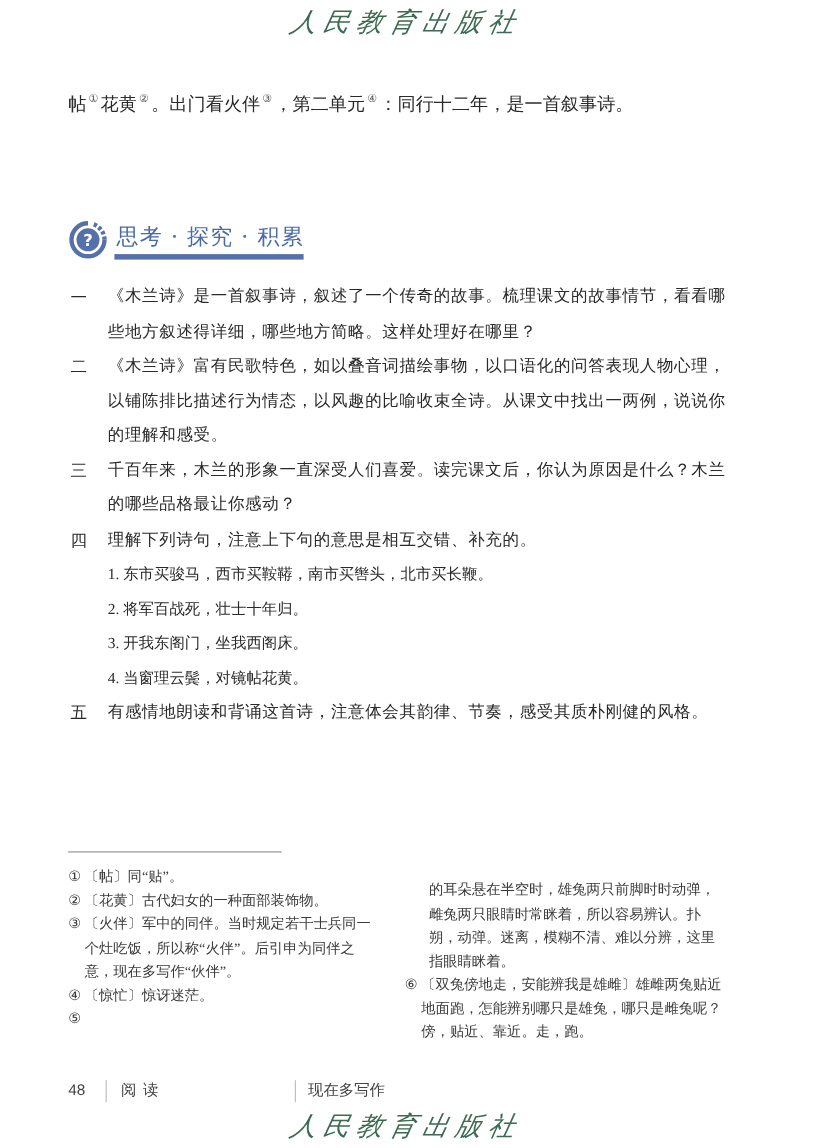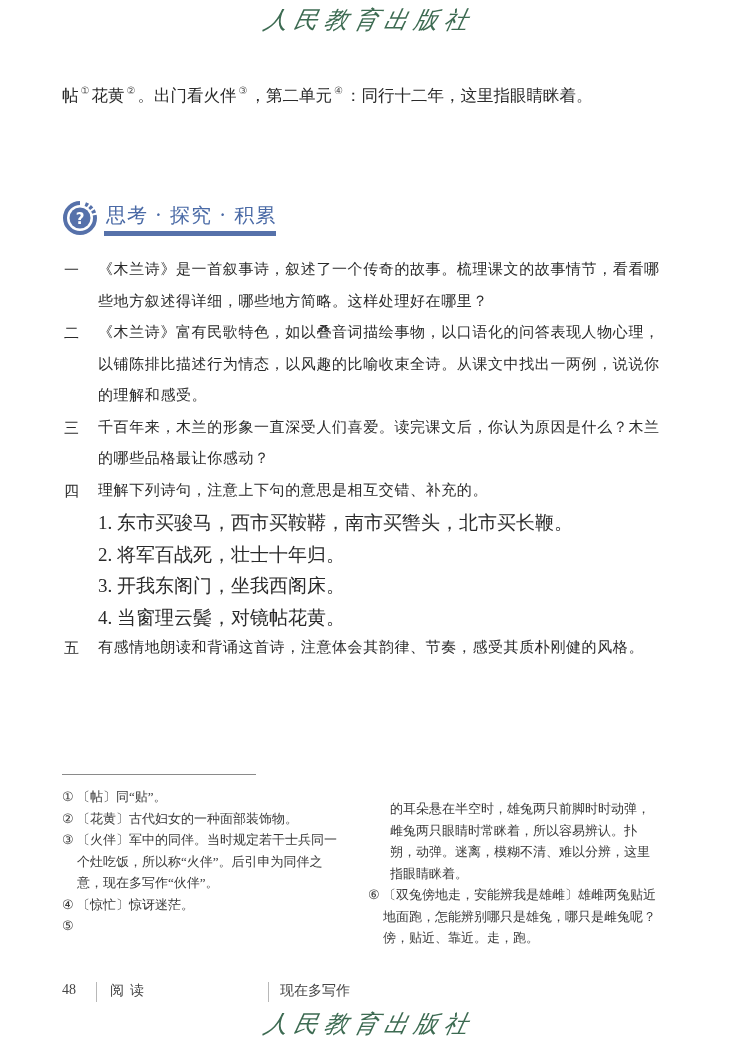--- a/index.html
+++ b/index.html
@@ -98,21 +98,21 @@
     .q-num {
       position: absolute;
       left: 2px;
       top: 0;
     }
     .q-text { letter-spacing: 0.6px; font-family: Liberation Mono, monospace; }
     .sub-list {
       padding-left: 0;
       margin: 0;
       font-family: "Liberation Serif", serif;
-      font-size: 19px;
+      font-size: 14px;
     }
     .sub-item { white-space: nowrap; }
 
     .footnote-rule {
       position: absolute;
       left: 62px;
       top: 774px;
       width: 194px;
       height: 1px;
       background: #8a8a8a;
@@ -129,21 +129,21 @@
     .fn { position: relative; padding-left: 15px; }
     .fn-mark { position: absolute; left: 0; top: 0; }
     .fn-cont { padding-left: 22px; }
 
     .page-footer {
       position: absolute;
       top: 982px;
       left: 0;
       width: 739px;
       height: 22px;
-      font-family: Liberation Serif, serif;
+      font-family: Liberation Sans, sans-serif;
       font-size: 14px;
       color: #444;
     }
     .page-number { position: absolute; left: 62px; top: 0; }
     .footer-sep {
       position: absolute;
       top: 0;
       width: 1px;
       height: 20px;
       background: #b8b8b8;
@@ -153,21 +153,21 @@
     .footer-section { position: absolute; left: 110px; top: 0; letter-spacing: 6px; }
     .footer-unit { position: absolute; left: 280px; top: 0; }
   </style>
 </head>
 <body>
 
 <div class="publisher-logo logo-top">人民教育出版社</div>
 
 <div class="poem">
   <div class="poem-line">
-    <span>帖</span><sup>①</sup><span>花黄</span><sup>②</sup><span>。出门看火伴</span><sup>③</sup><span>，第二单元</span><sup>④</sup><span>：同行十二年，这里指眼睛眯着。</span>
+    <span>帖</span><sup>①</sup><span>花黄</span><sup>②</sup><span>。出门看火伴</span><sup>③</sup><span>，第二单元</span><sup>④</sup><span>：同行十二年，是一首叙事诗。</span>
   </div>
 </div>
 
 <div class="section-header">
   <svg class="question-icon" viewBox="0 0 36 36">
     <path d="M18 3 A15 15 0 1 0 33 18" fill="none" stroke="#5671aa" stroke-width="4"></path>
     <path d="M33 18 A15 15 0 0 0 22 3.6" fill="none" stroke="#5671aa" stroke-width="4" stroke-dasharray="3 2"></path>
     <circle cx="18" cy="18" r="10.5" fill="#5671aa"></circle>
     <text x="18" y="23.5" text-anchor="middle" font-family="DejaVu Sans, sans-serif" font-weight="bold" font-size="15" fill="#ffffff">?</text>
   </svg>

